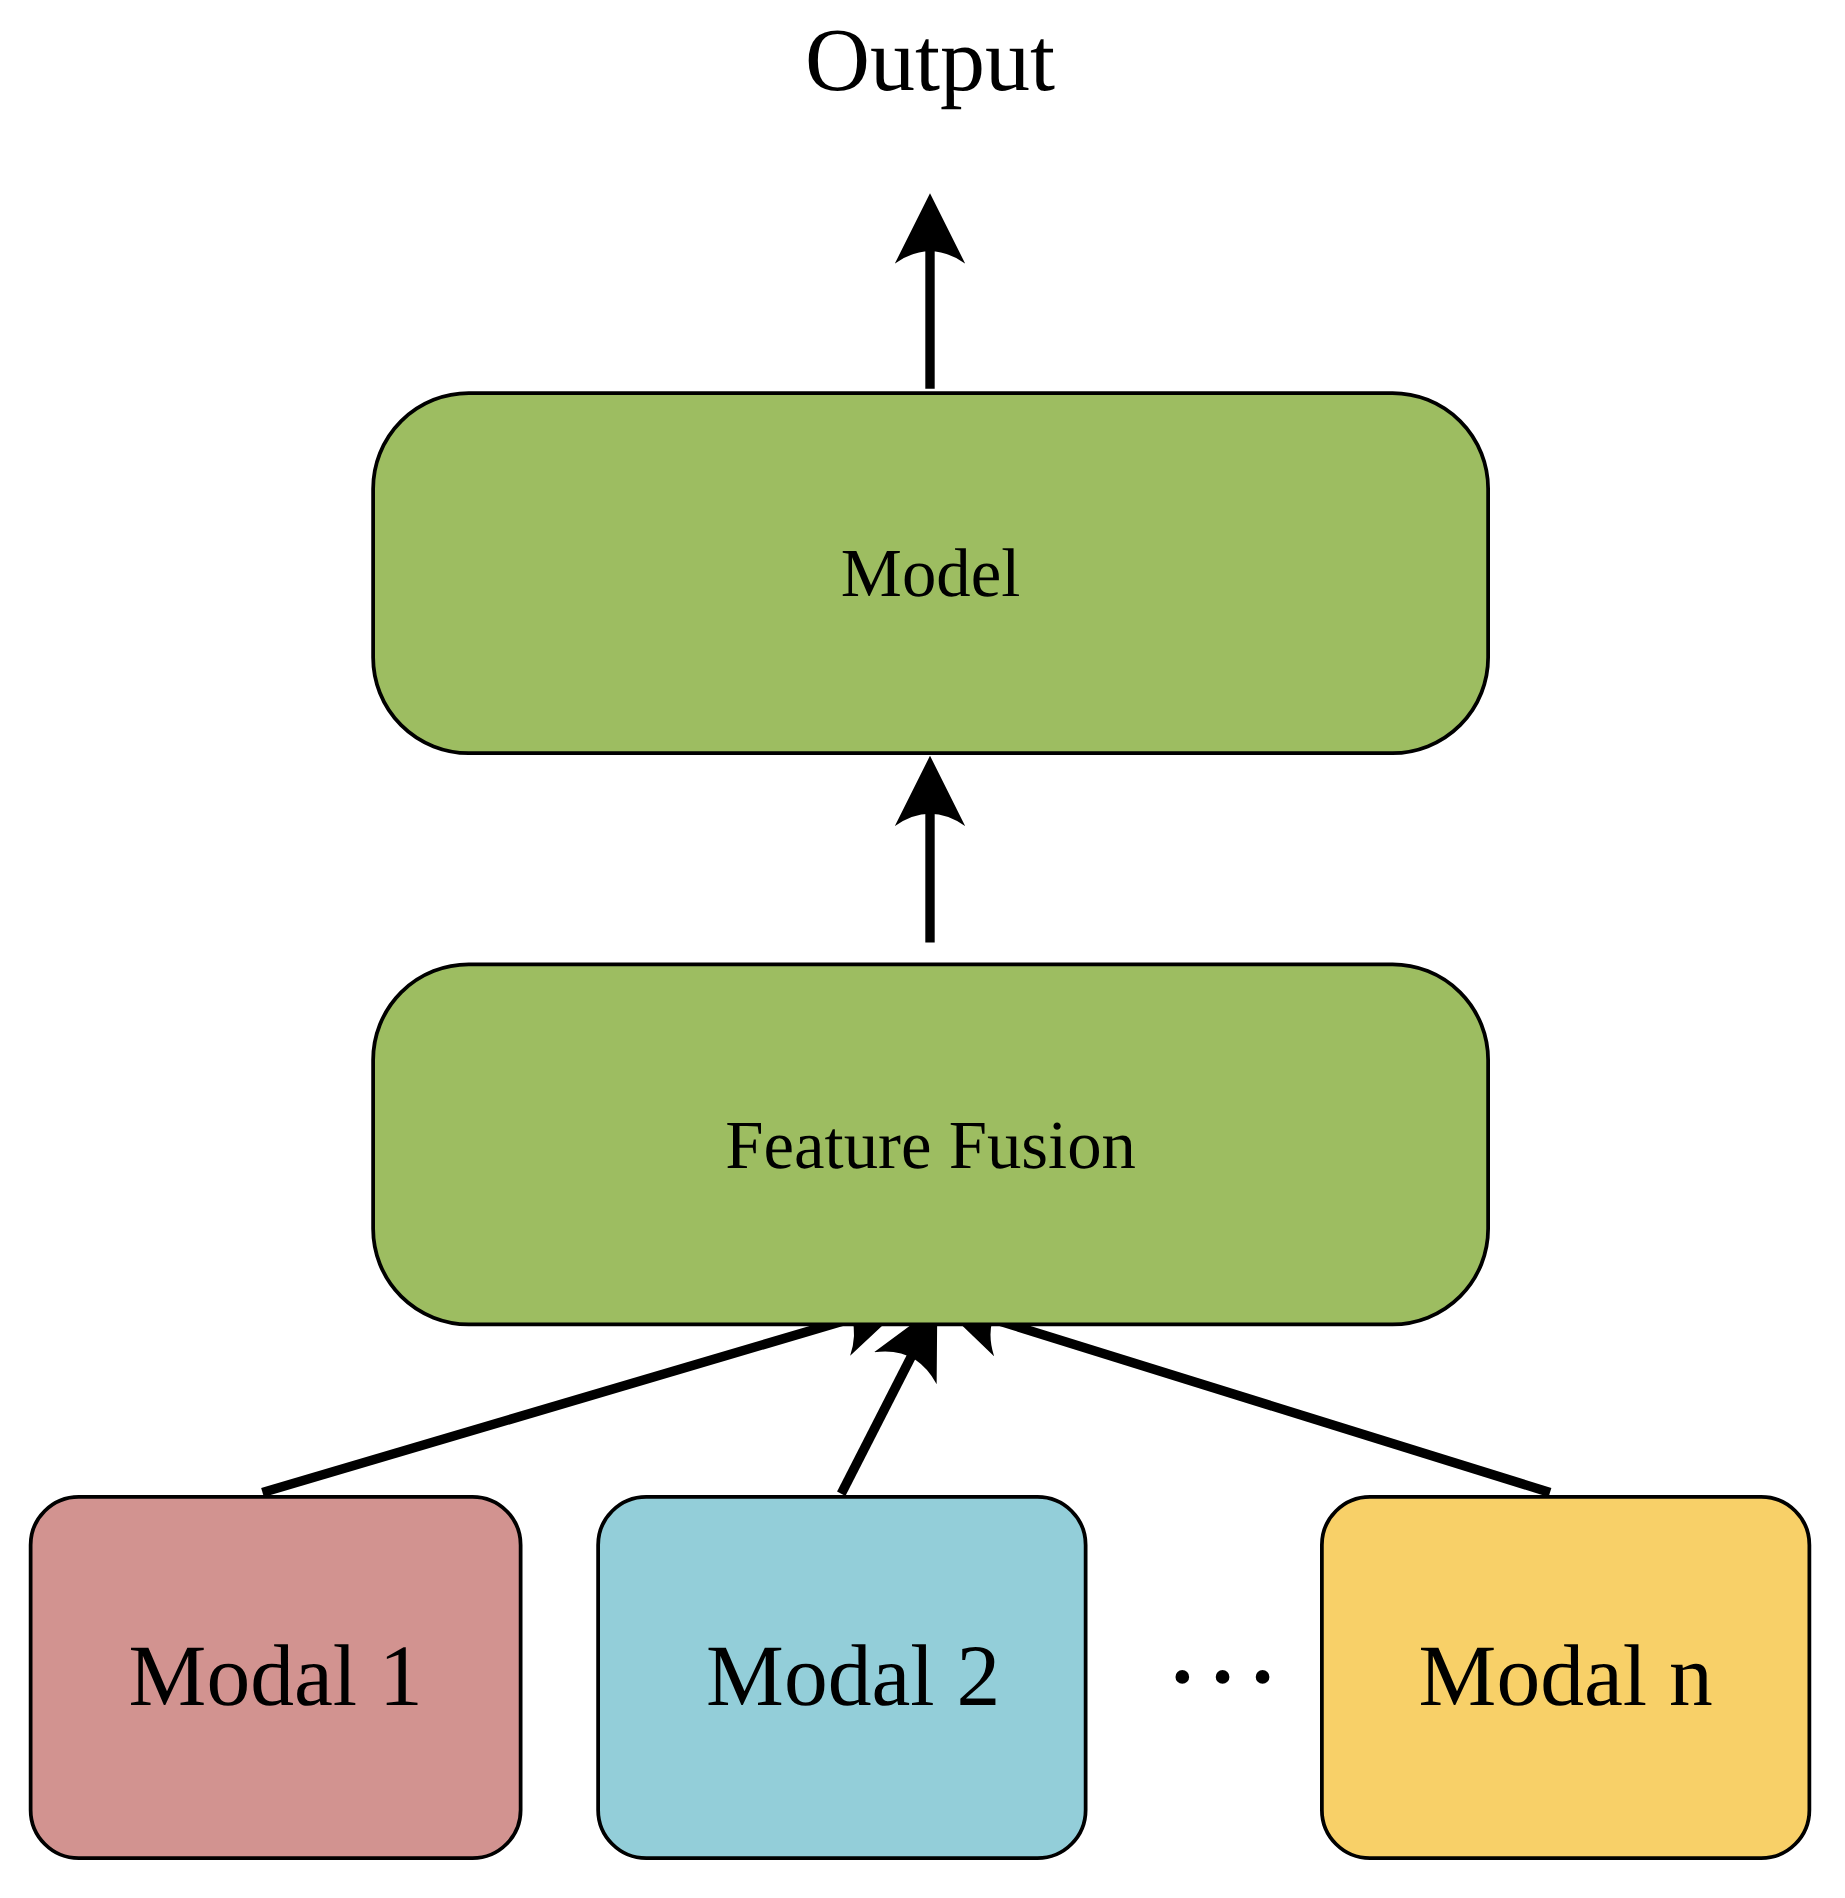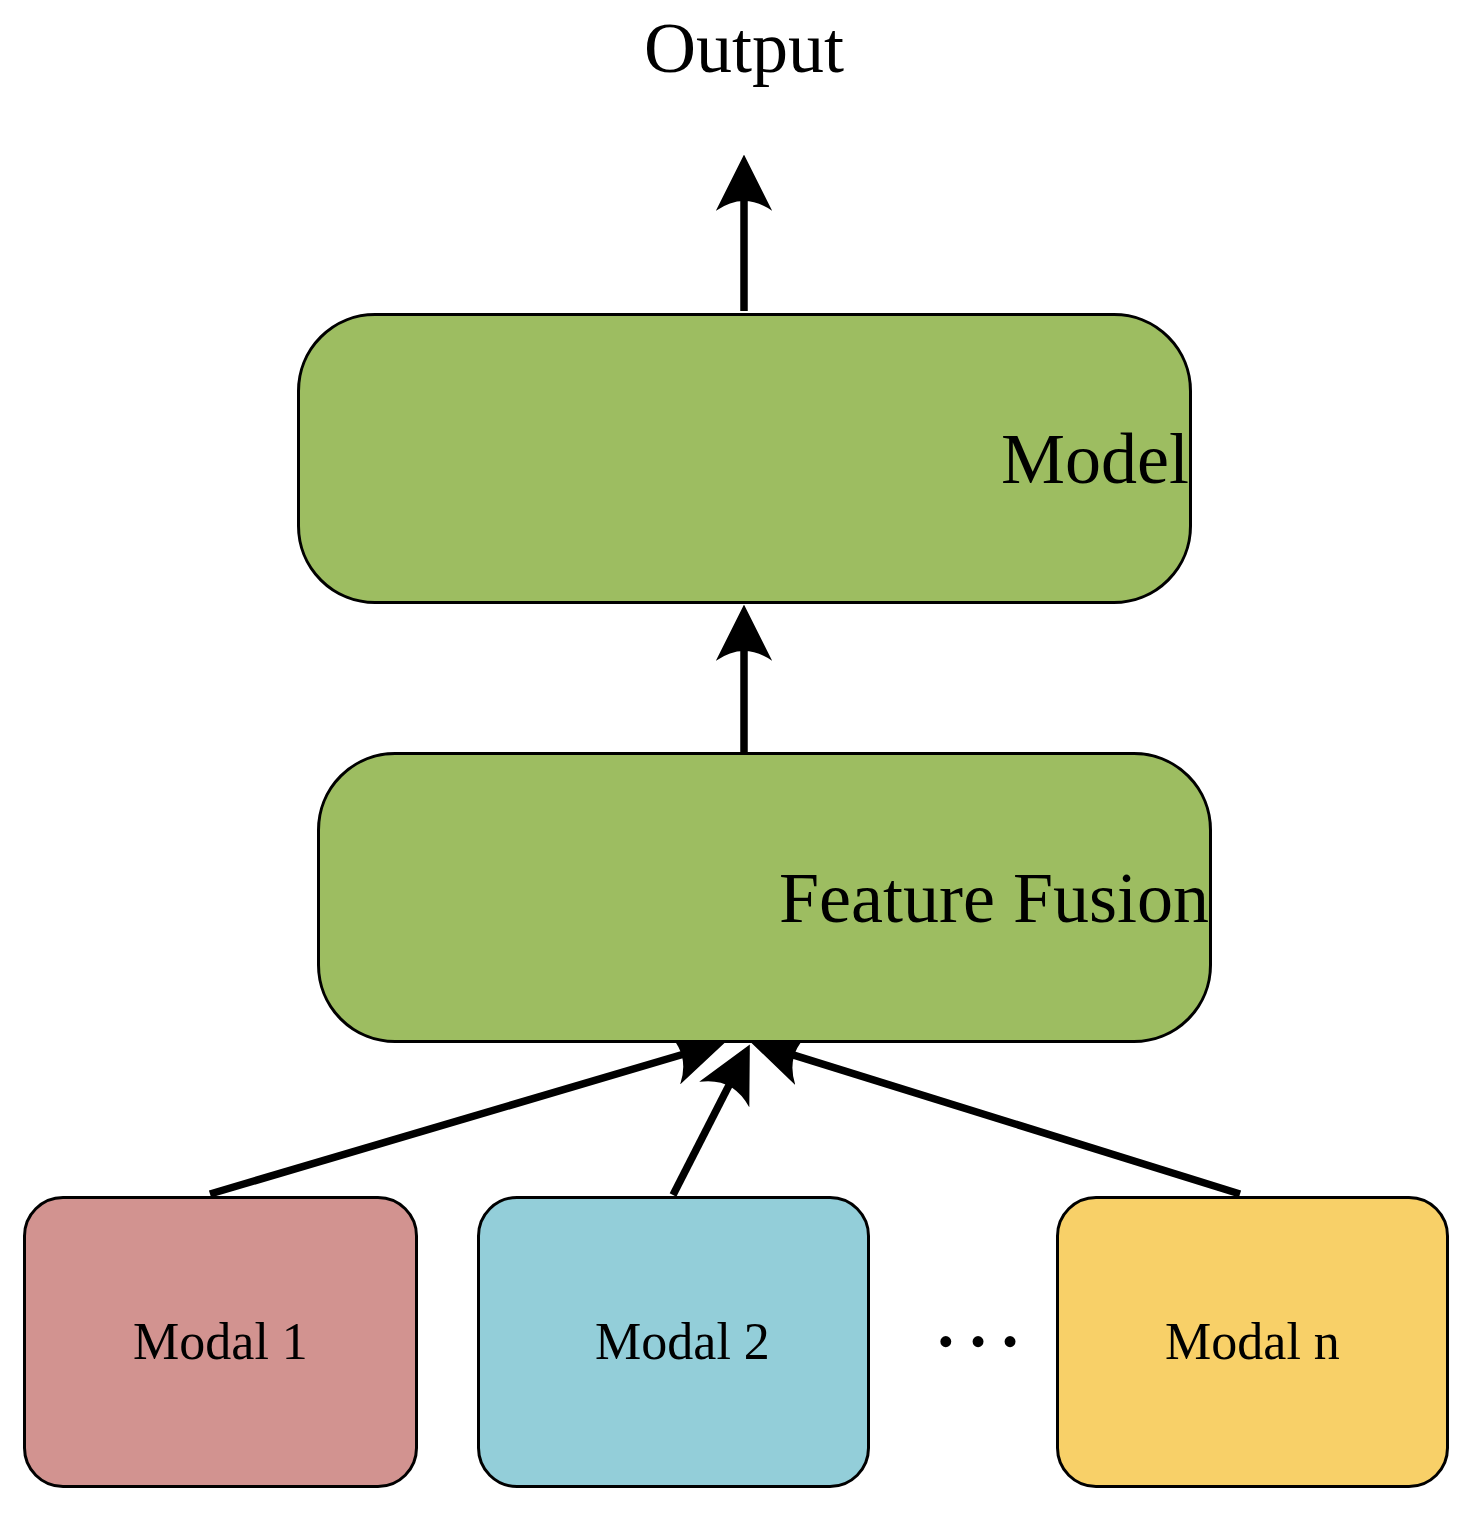--- a/index.html
+++ b/index.html
@@ -33,31 +33,30 @@
     color: #000000;
   }
   .node span {
     white-space: nowrap;
     line-height: 1;
   }
   .node.big {
     width: 895px;
     height: 291px;
     border-radius: 78px;
-    font-size: 72px;
-    justify-content: flex-end;
+    font-size: 55px;
   }
   .node.small {
     width: 395px;
     height: 292px;
     border-radius: 40px;
-    font-size: 52px;
+    font-size: 70px;
   }
   #node-model        { left: 297px; top: 313px;  background: #9dbd61; }
-  #node-fusion       { left: 297px; top: 752px;  background: #9dbd61; margin-left: 20px; }
+  #node-fusion       { left: 297px; top: 770px;  background: #9dbd61; }
   #node-modal1       { left: 23px;  top: 1196px; background: #d29390; }
   #node-modal2       { left: 477px; top: 1196px; width: 393px; background: #93ced9; }
   #node-modaln       { left: 1056px; top: 1196px; width: 393px; background: #f8d068; }
   .output-label {
     position: absolute;
     left: 744px;
     top: 12px;
     transform: translateX(-50%);
     font-size: 72px;
     line-height: 1;

